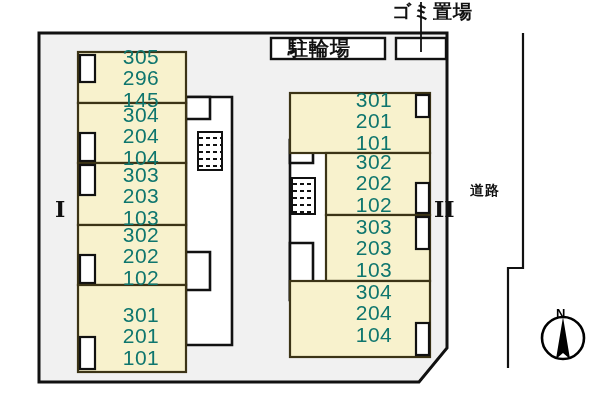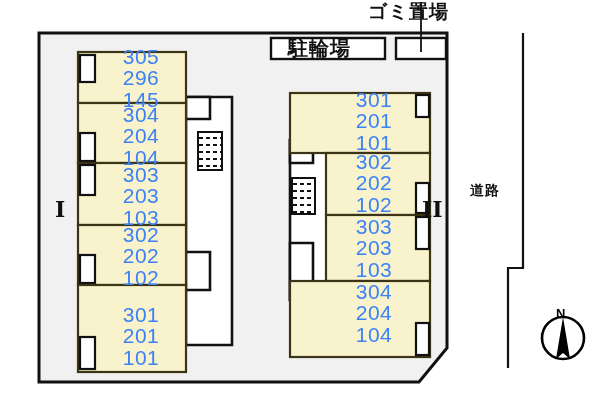--- a/index.html
+++ b/index.html
@@ -9,37 +9,37 @@
     color:#111;
   }
   #stage{position:absolute;left:0;top:0;width:600px;height:400px;}
   #stage svg{position:absolute;left:0;top:0;}
   .lbl{position:absolute;white-space:nowrap;line-height:1;}
   
   .unit-stack{
     position:absolute;display:flex;flex-direction:column;
     align-items:center;justify-content:center;
     font-size:21px;font-weight:400;letter-spacing:0.5px;
-    color:#3b82f6;line-height:1.02;
+    color:#0f766e;line-height:1.02;
   }
   .unit-stack span{display:block;}
   
   .jp{
     font-family:"DejaVu Sans","Liberation Sans",sans-serif;
     font-weight:700;color:#111;
   }
-  #lbl-gomi{left:368px;top:2px;font-size:19px;letter-spacing:1px;}
+  #lbl-gomi{left:392px;top:2px;font-size:19px;letter-spacing:1px;}
   #lbl-chuurin{left:288px;top:38px;font-size:20px;letter-spacing:1px;}
   #lbl-douro{left:470px;top:183px;font-size:14px;letter-spacing:1px;}
   .roman{
     position:absolute;font-family:"DejaVu Serif","Liberation Serif",serif;
     font-size:22px;font-weight:700;color:#101010;
   }
   #roman-1{left:55px;top:196px;}
-  #roman-2{left:422px;top:196px;}
+  #roman-2{left:434px;top:196px;}
   #compass-n{
     position:absolute;left:556px;top:306px;font-size:13px;font-weight:700;
     font-family:"Liberation Sans",sans-serif;color:#000;
   }
 </style>
 </head>
 <body>
 
 <div id="stage">
 

